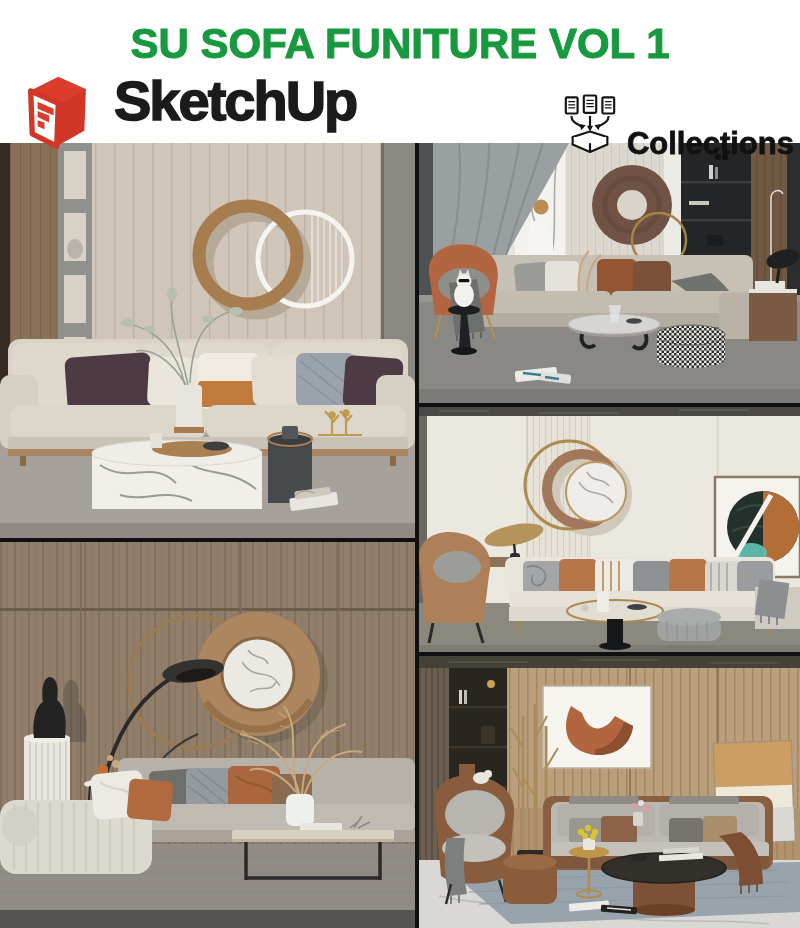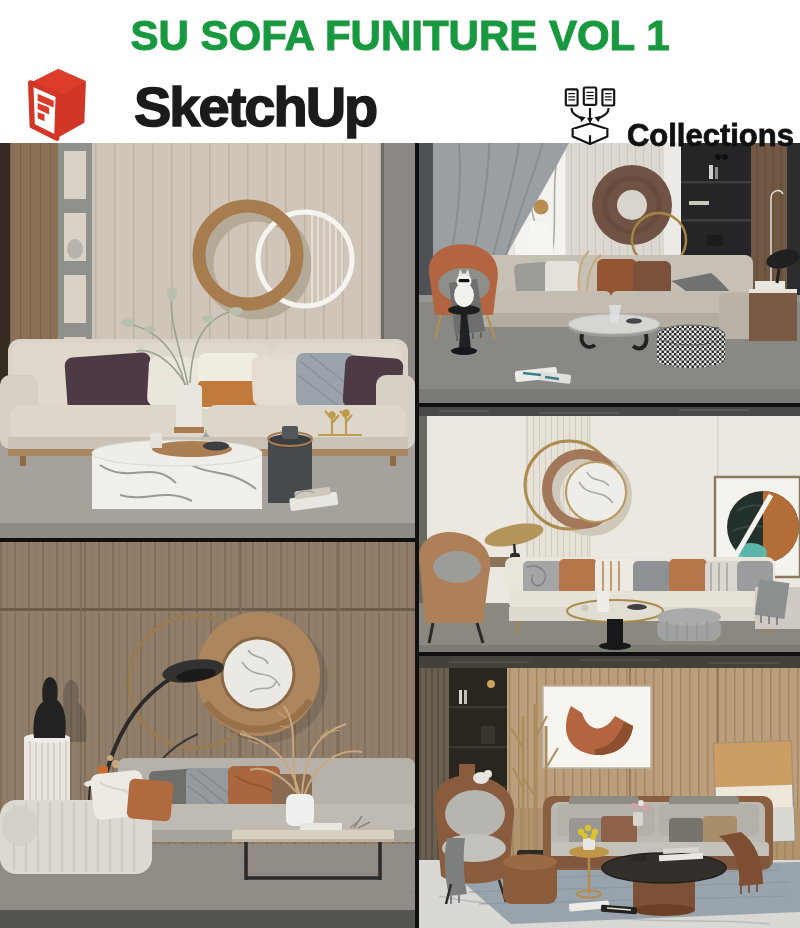--- a/index.html
+++ b/index.html
@@ -1,23 +1,23 @@
 <!DOCTYPE html>
 <html><head>
 <meta charset="utf-8">
 <style>
   html,body{margin:0;padding:0;background:#ffffff;}
   .poster{position:relative;width:800px;height:928px;overflow:hidden;background:#ffffff;
           font-family:"Liberation Sans",sans-serif;}
   
-  .header{position:absolute;top:8px;left:0;width:800px;height:102px;background:#fff;z-index:2;}
+  .header{position:absolute;top:16px;left:0;width:800px;height:102px;background:#fff;z-index:2;}
   .title{margin:0;position:absolute;top:4px;left:0;width:100%;text-align:center;
          font-size:42px;font-weight:900;letter-spacing:0px;color:#18993F;
          -webkit-text-stroke:1px #18993F;}
-  .brand-sketchup{position:absolute;left:2px;top:52px;display:flex;align-items:center;gap:20px;}
+  .brand-sketchup{position:absolute;left:2px;top:52px;display:flex;}
   .sk-icon{width:108px;height:92px;display:block;}
   .sk-word{font-size:56px;font-weight:bold;color:#1b1b1b;letter-spacing:-2px;
            -webkit-text-stroke:1.5px #1b1b1b;margin-left:4px;}
   .brand-collections{position:absolute;right:6px;top:70px;display:flex;align-items:center;}
   .col-icon{width:62px;height:62px;display:block;margin-right:6px;}
   .col-word{font-size:31px;font-weight:900;color:#111;margin-top:40px;-webkit-text-stroke:0.8px #111;}
   
   .photo-grid{position:absolute;top:143px;left:0;width:800px;height:785px;background:#101010;}
   .panel{position:absolute;overflow:hidden;background:#888;}
   .panel svg{display:block;width:100%;height:100%;}

